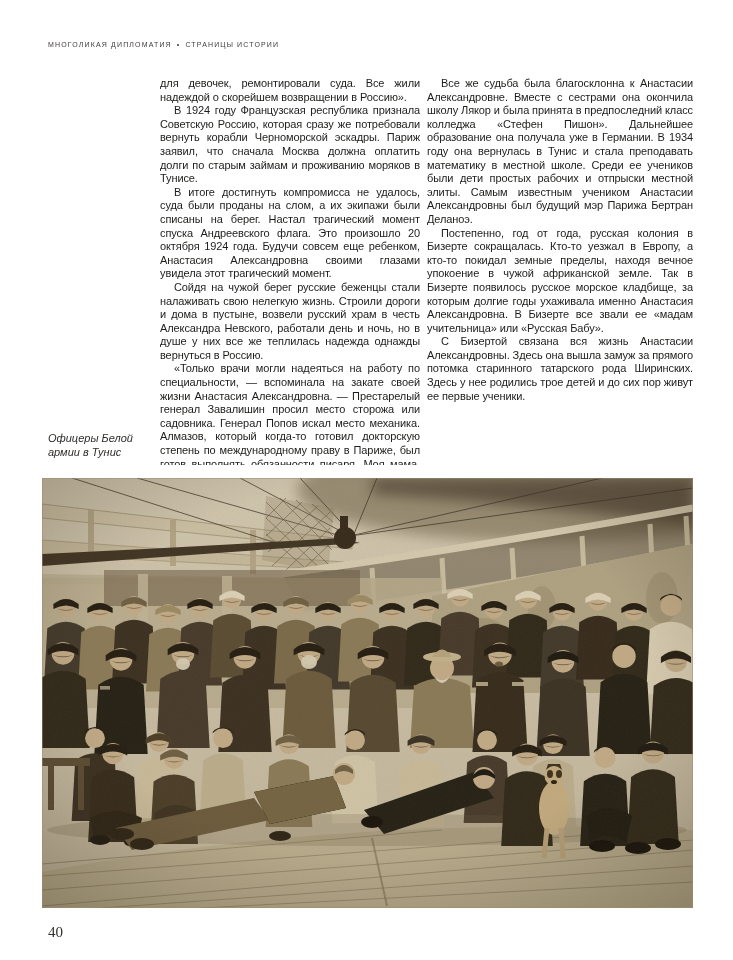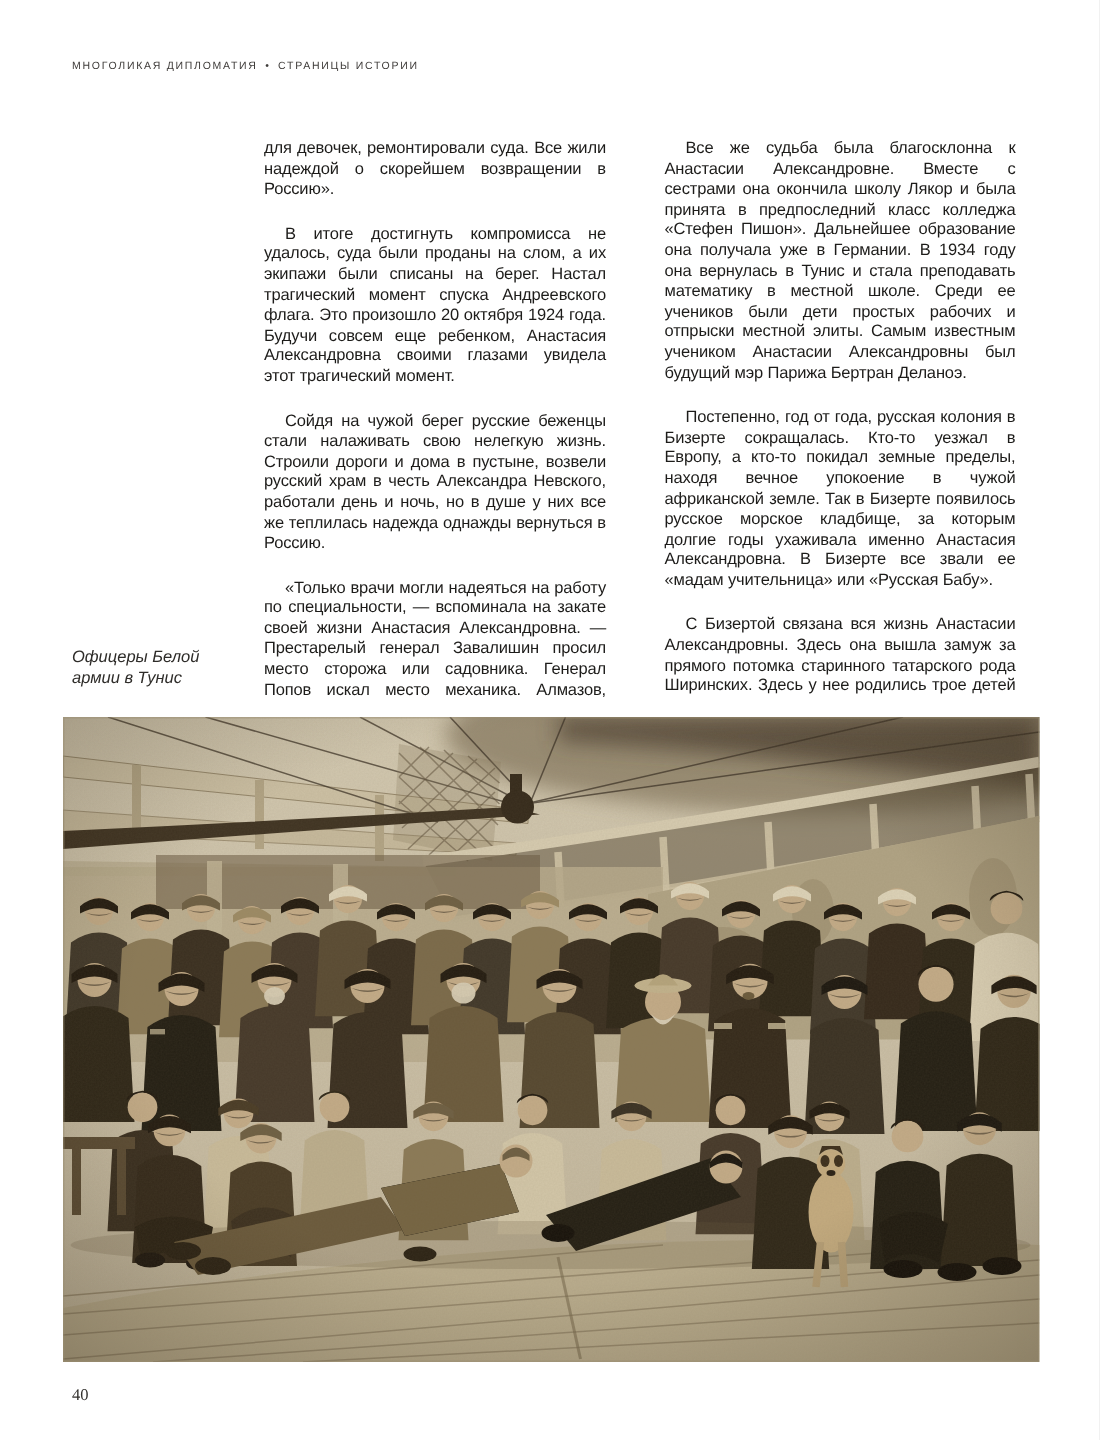--- a/index.html
+++ b/index.html
@@ -18,48 +18,49 @@
     position:absolute; left:160px; top:77px; width:533px;
     display:flex; gap:7px;
   }
   .col{
     height:388px; overflow:hidden;
     text-align:justify; font-size:11px; line-height:13.6px;
     letter-spacing:-0.1px; color:#1d1c1a;
   }
   .col-1{ width:260px; }
   .col-2{ width:266px; }
-  .col p{ margin:16px; }
+  .col p{ margin:0; }
   .col p.indent{ text-indent:14px; }
   .photo-caption{
     position:absolute; left:48px; top:431px; width:106px;
     font-style:italic; font-size:11px; line-height:14px; color:#2e2c29;
   }
   .photo-wrap{
     position:absolute; left:42px; top:478px; width:651px; height:430px;
   }
   .photo-wrap svg{ display:block; }
   .page-number{
     position:absolute; left:48px; top:924px;
     font-family:"Liberation Serif","DejaVu Serif",serif;
-    font-size:11px; color:#33312e;
+    font-size:15px; color:#33312e;
   }
 </style>
 </head>
 <body>
 
 <div class="page">
 
   <div class="kolontitul">
     <span>МНОГОЛИКАЯ ДИПЛОМАТИЯ</span><span class="sep">•</span><span>СТРАНИЦЫ ИСТОРИИ</span>
   </div>
 
   <div class="columns">
     <div class="col col-1">
         <p class="para">для девочек, ремонтировали суда. Все жили надеждой о скорейшем возвращении в Россию».</p>
+        <p class="para indent">В 1924 году Французская республика признала Советскую Россию, которая сразу же потребовали вернуть корабли Черноморской эскадры. Париж заявил, что сначала Москва должна оплатить долги по старым займам и проживанию моряков в Тунисе.</p>
         <p class="para indent">В итоге достигнуть компромисса не удалось, суда были проданы на слом, а их экипажи были списаны на берег. Настал трагический момент спуска Андреевского флага. Это произошло 20 октября 1924 года. Будучи совсем еще ребенком, Анастасия Александровна своими глазами увидела этот трагический момент.</p>
         <p class="para indent">Сойдя на чужой берег русские беженцы стали налаживать свою нелегкую жизнь. Строили дороги и дома в пустыне, возвели русский храм в честь Александра Невского, работали день и ночь, но в душе у них все же теплилась надежда однажды вернуться в Россию.</p>
         <p class="para indent">«Только врачи могли надеяться на работу по специальности, — вспоминала на закате своей жизни Анастасия Александровна. — Престарелый генерал Завалишин просил место сторожа или садовника. Генерал Попов искал место механика. Алмазов, который когда-то готовил докторскую степень по международному праву в Париже, был готов выполнять обязанности писаря. Моя мама, как и многие дамы,</p>
       </div>
     <div class="col col-2">
         <p class="para indent">Все же судьба была благосклонна к Анастасии Александровне. Вместе с сестрами она окончила школу Лякор и была принята в предпоследний класс колледжа «Стефен Пишон». Дальнейшее образование она получала уже в Германии. В 1934 году она вернулась в Тунис и стала преподавать математику в местной школе. Среди ее учеников были дети простых рабочих и отпрыски местной элиты. Самым известным учеником Анастасии Александровны был будущий мэр Парижа Бертран Деланоэ.</p>
         <p class="para indent">Постепенно, год от года, русская колония в Бизерте сокращалась. Кто-то уезжал в Европу, а кто-то покидал земные пределы, находя вечное упокоение в чужой африканской земле. Так в Бизерте появилось русское морское кладбище, за которым долгие годы ухаживала именно Анастасия Александровна. В Бизерте все звали ее «мадам учительница» или «Русская Бабу».</p>
         <p class="para indent">С Бизертой связана вся жизнь Анастасии Александровны. Здесь она вышла замуж за прямого потомка старинного татарского рода Ширинских. Здесь у нее родились трое детей и до сих пор живут ее первые ученики.</p>
       </div>
   </div>

